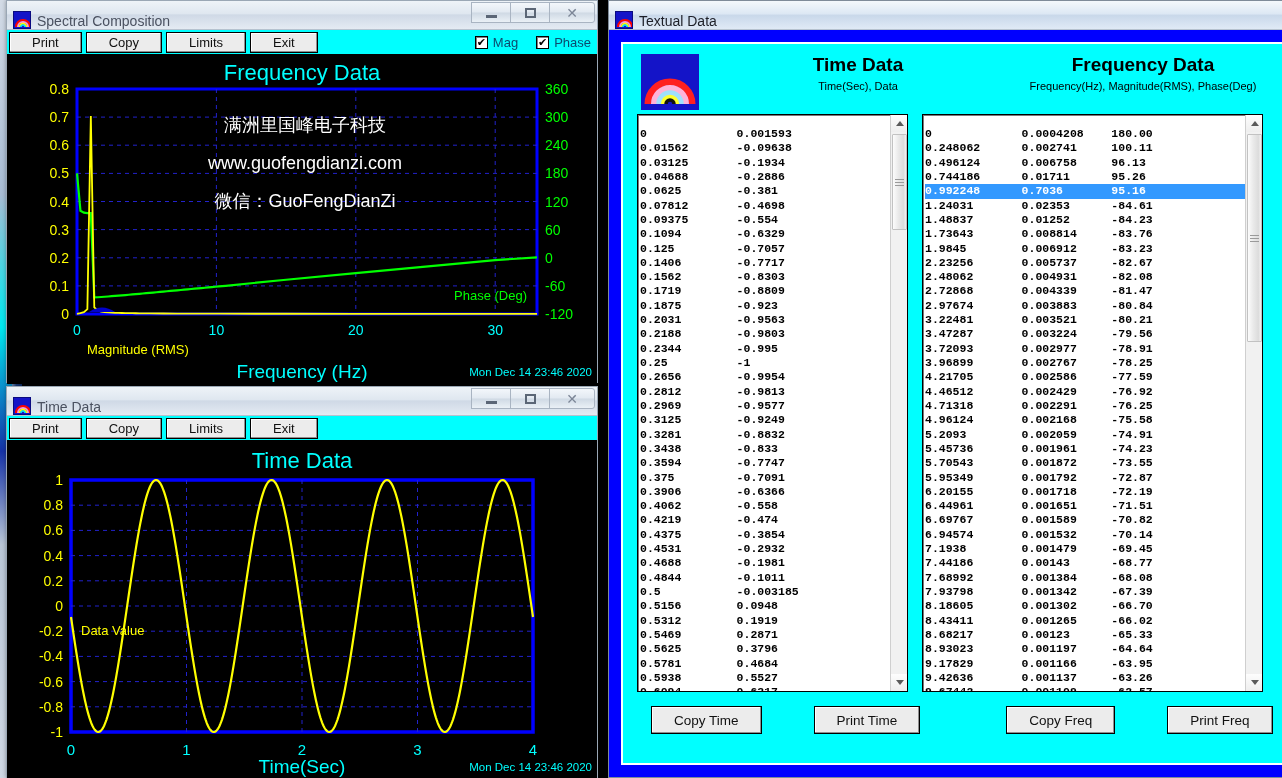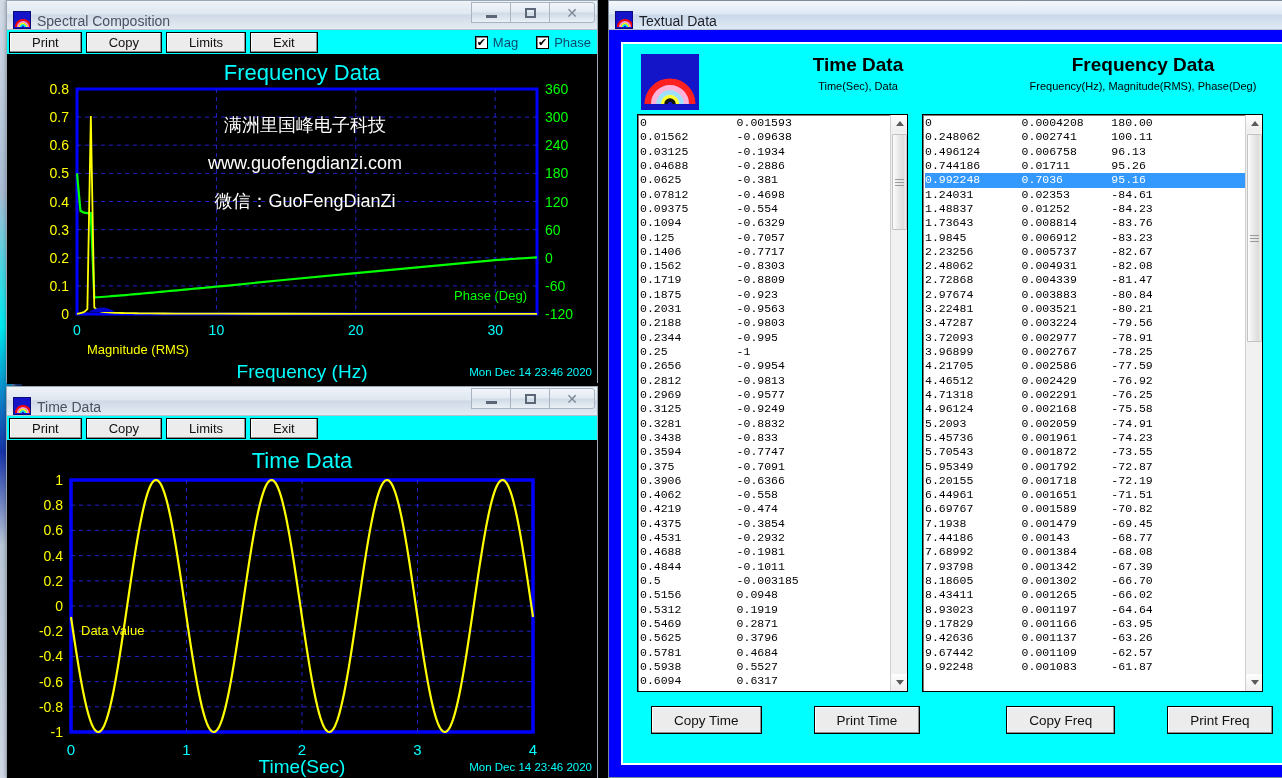--- a/index.html
+++ b/index.html
@@ -105,21 +105,21 @@
   .td-head-sub { font-size: 11px; color: #000; margin-top: 4px; }
 
   .lists { display: flex; padding: 0 14px; gap: 14px; }
   .listbox {
     background: #fff; border: 1px solid #000;
     box-shadow: inset 1px 1px 0 #7a7a7a;
     position: relative; overflow: hidden;
     font-family: "Liberation Mono", monospace;
     font-size: 11.5px; line-height: 14.32px; color: #000;
   }
-  .lb-rows { padding: 1px 0 0 2px; }
+  .lb-rows { padding: 12px 0 0 2px; font-weight: bold; }
   .lb-row { white-space: pre; height: 14.32px; }
   .lb-row.sel { background: #3399ff; color: #fff; }
   
   .sbar {
     position: absolute; top: 0; right: 0; width: 17px; height: 100%;
     background: #f1f1f1; border-left: 1px solid #cfcfcf;
   }
   .sb-arrow {
     position: absolute; left:0; width: 17px; height: 17px;
     background: linear-gradient(to bottom,#fdfdfd,#eeeeee);
@@ -482,26 +482,28 @@
                 <div class="lb-row">4.46512       0.002429     -76.92</div>
                 <div class="lb-row">4.71318       0.002291     -76.25</div>
                 <div class="lb-row">4.96124       0.002168     -75.58</div>
                 <div class="lb-row">5.2093        0.002059     -74.91</div>
                 <div class="lb-row">5.45736       0.001961     -74.23</div>
                 <div class="lb-row">5.70543       0.001872     -73.55</div>
                 <div class="lb-row">5.95349       0.001792     -72.87</div>
                 <div class="lb-row">6.20155       0.001718     -72.19</div>
                 <div class="lb-row">6.44961       0.001651     -71.51</div>
                 <div class="lb-row">6.69767       0.001589     -70.82</div>
+                <div class="lb-row">6.94574       0.001532     -70.14</div>
                 <div class="lb-row">7.1938        0.001479     -69.45</div>
                 <div class="lb-row">7.44186       0.00143      -68.77</div>
                 <div class="lb-row">7.68992       0.001384     -68.08</div>
                 <div class="lb-row">7.93798       0.001342     -67.39</div>
                 <div class="lb-row">8.18605       0.001302     -66.70</div>
                 <div class="lb-row">8.43411       0.001265     -66.02</div>
+                <div class="lb-row">8.68217       0.00123      -65.33</div>
                 <div class="lb-row">8.93023       0.001197     -64.64</div>
                 <div class="lb-row">9.17829       0.001166     -63.95</div>
                 <div class="lb-row">9.42636       0.001137     -63.26</div>
                 <div class="lb-row">9.67442       0.001109     -62.57</div>
                 <div class="lb-row">9.92248       0.001083     -61.87</div>
               </div>
             <div class="sbar">
               <div class="sb-arrow up">
                   <i class="tri up"></i>
                 </div>

